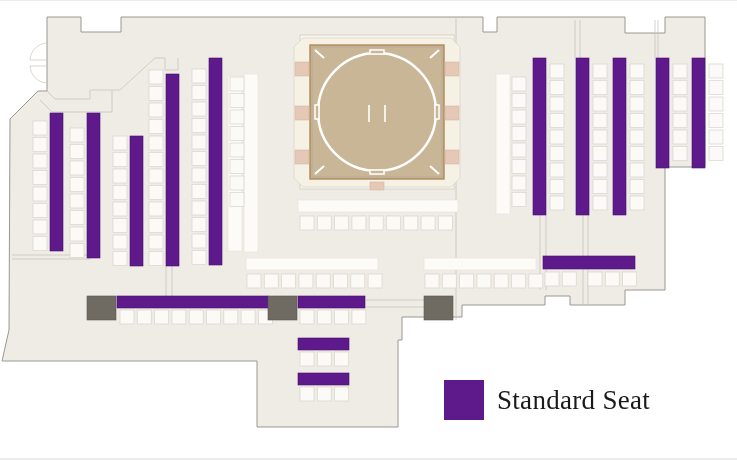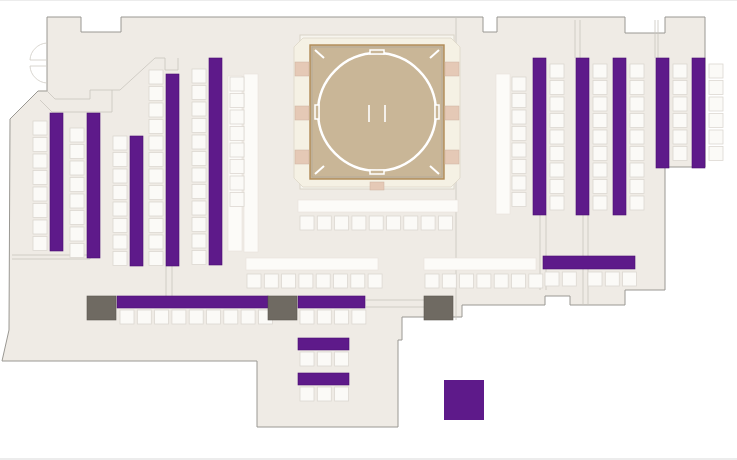--- a/index.html
+++ b/index.html
@@ -260,15 +260,16 @@
       <rect x="298" y="373" width="51" height="12" class="std"></rect>
       <rect x="543" y="256" width="92" height="13" class="std"></rect>
       <rect x="87" y="296" width="29" height="24" class="pillar"></rect>
       <rect x="268" y="296" width="29" height="24" class="pillar"></rect>
       <rect x="424" y="296" width="29" height="24" class="pillar"></rect>
     </g>
 </svg>
 
 <div class="legend">
   <div class="legend-swatch"></div>
+  <span class="legend-label">Standard Seat</span>
 </div>
 
 <div class="bottomline"></div>
 
 </body></html>

